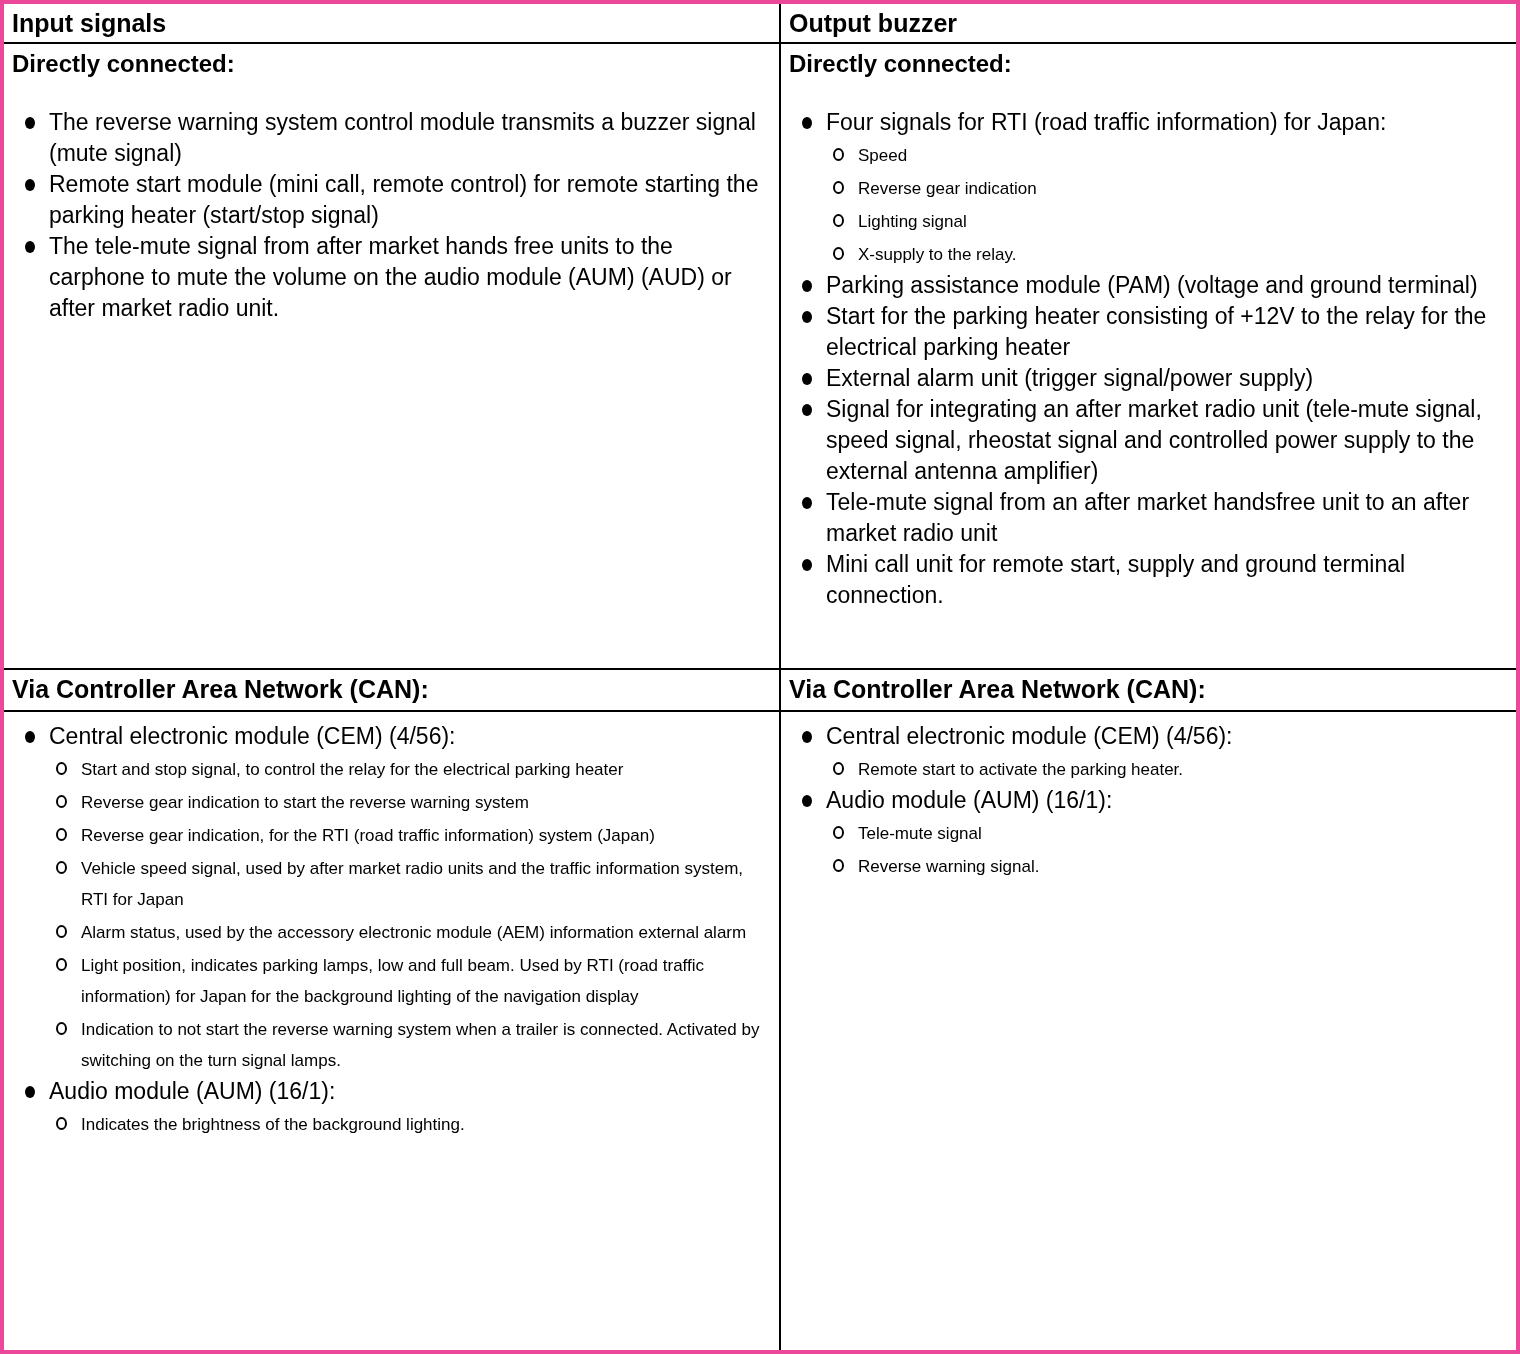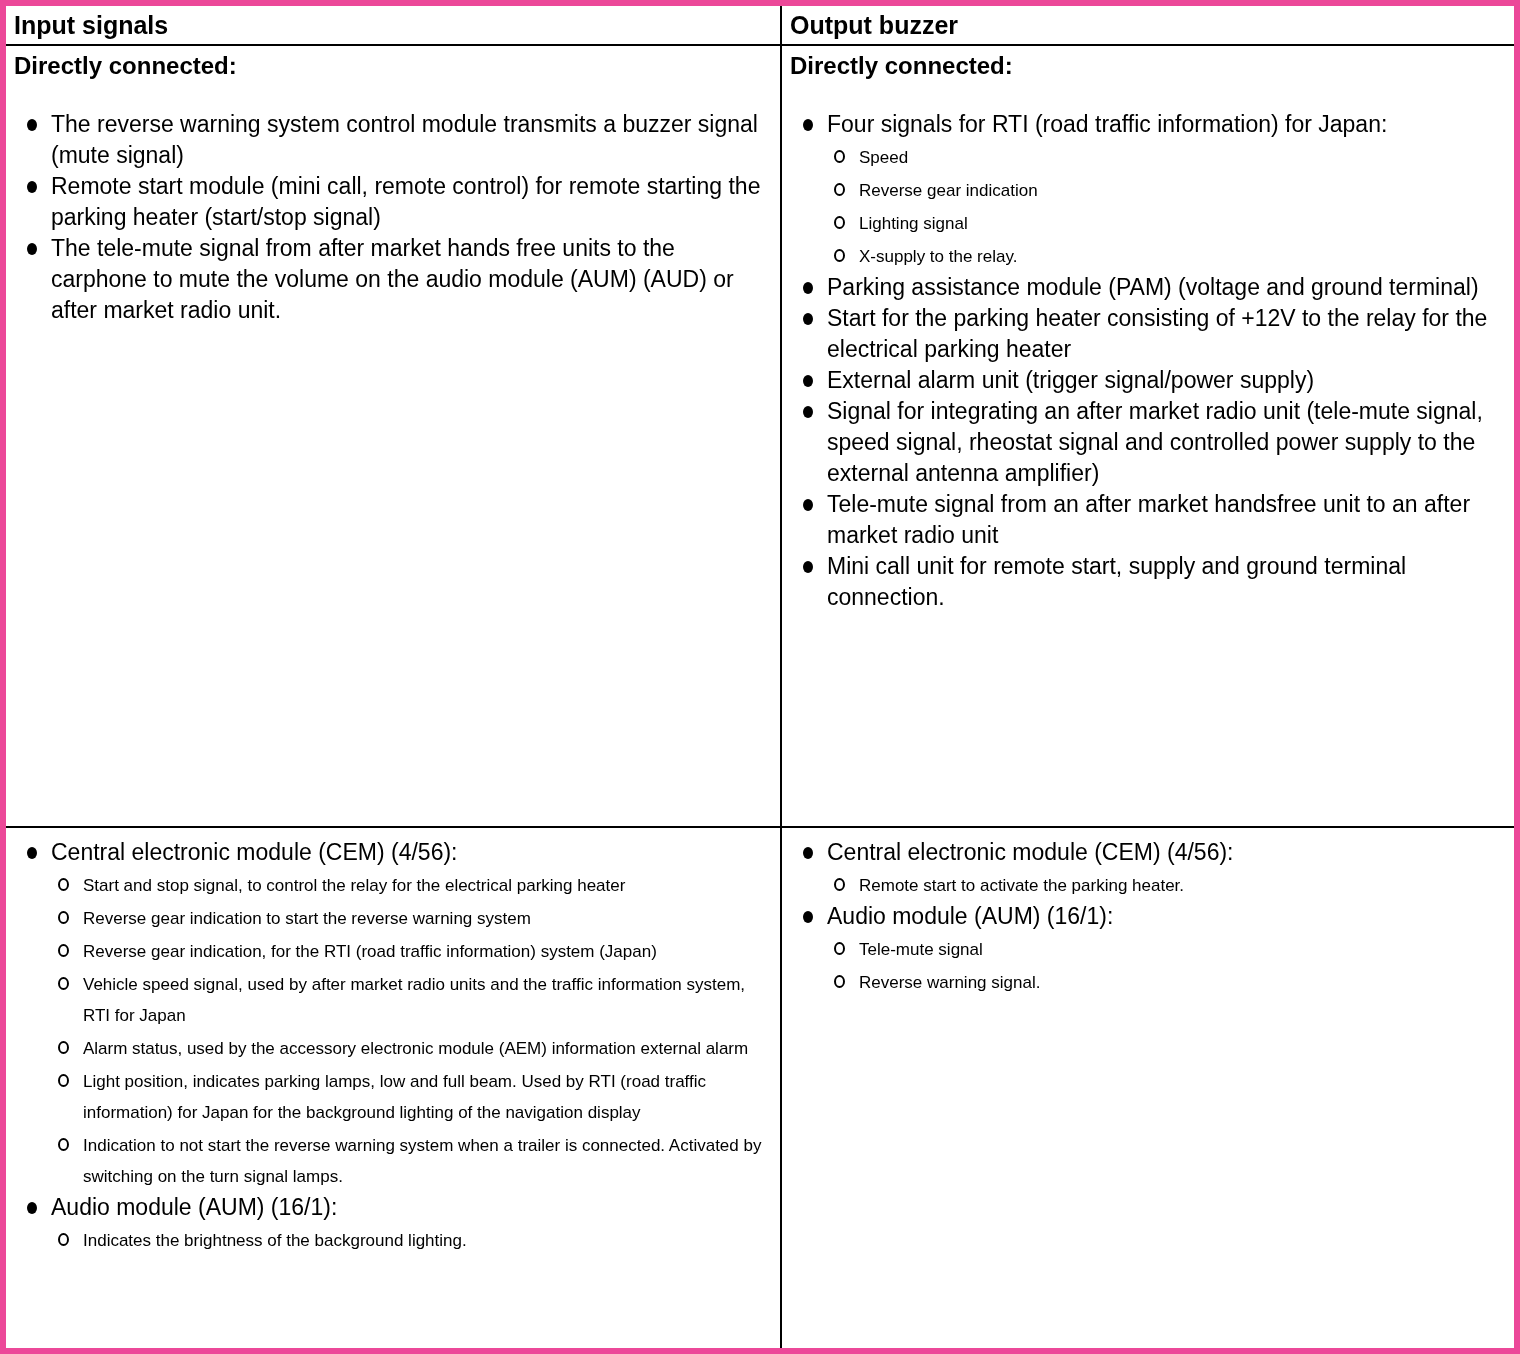--- a/index.html
+++ b/index.html
@@ -12,37 +12,37 @@
   #doc {
     width: 1520px;
     height: 1354px;
     box-sizing: border-box;
   }
   table.signals {
     width: 1520px;
     height: 1354px;
     border-collapse: collapse;
     table-layout: fixed;
-    border: 6px solid #ec4899;
+    border: 4px solid #ec4899;
   }
   td {
     border: 2px solid #000;
     vertical-align: top;
     padding: 4px 8px;
     overflow: hidden;
   }
   tr.hdr-row td, tr.can-row td {
     font-weight: bold;
     font-size: 25px;
     padding: 5px 8px 4px 8px;
     white-space: nowrap;
   }
   tr.hdr-row { height: 40px; }
   tr.can-row { height: 42px; }
-  tr.body-row-1 { height: 782px; }
+  tr.body-row-1 { height: 626px; }
   td.cell { padding-top: 6px; }
   tr.body-row-2 td.cell { padding-top: 9px; }
   .sec-title {
     font-weight: bold;
     font-size: 24px;
     margin: 0 0 29px 0;
   }
   .item {
     position: relative;
     font-size: 23px;
@@ -157,20 +157,24 @@
           <span class="m1"></span>
           <div>Tele-mute signal from an after market handsfree unit to an after market radio unit</div>
         </div>
         <div class="item">
           <span class="m1"></span>
           <div>Mini call unit for remote start, supply and ground terminal connection.</div>
         </div>
       </td>
     </tr>
 
+    <tr class="can-row">
+      <td>Via Controller Area Network (CAN):</td>
+      <td>Via Controller Area Network (CAN):</td>
+    </tr>
 
     <tr class="body-row-2">
       <td class="cell">
         <div class="item">
           <span class="m1"></span>
           <div>Central electronic module (CEM) (4/56):</div>
           <div class="sub">
             <span class="m2"></span>
             <div>Start and stop signal, to control the relay for the electrical parking heater</div>
           </div>

